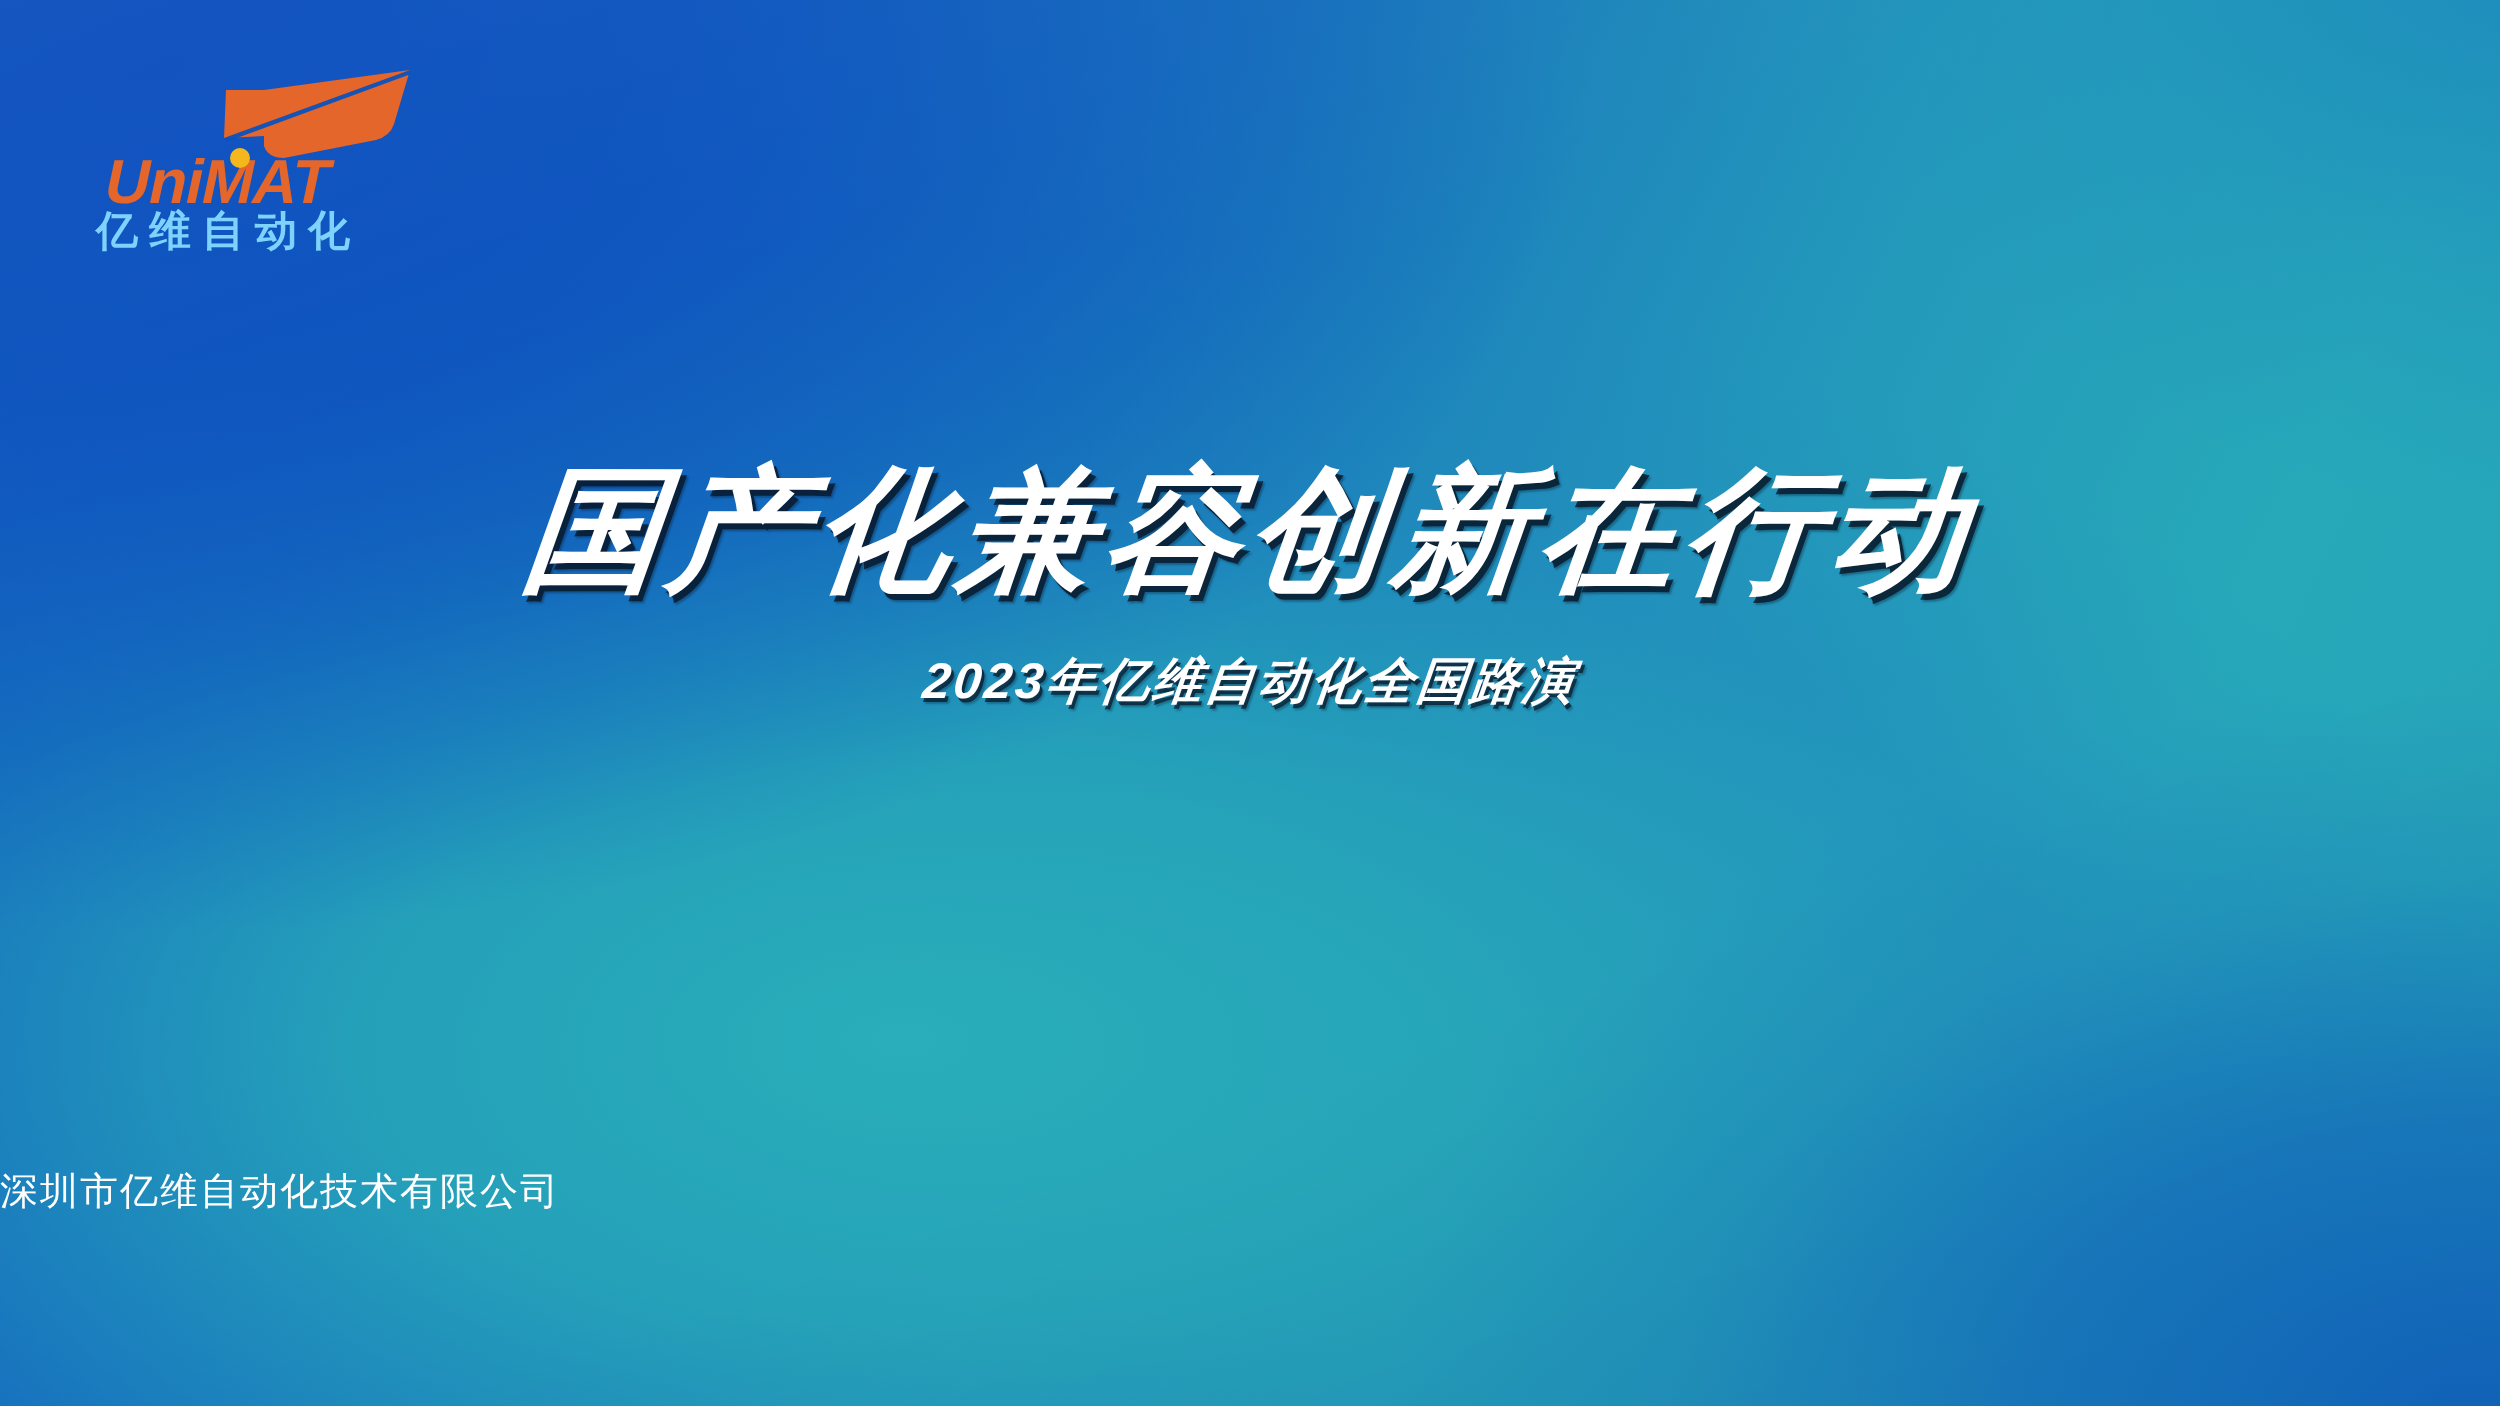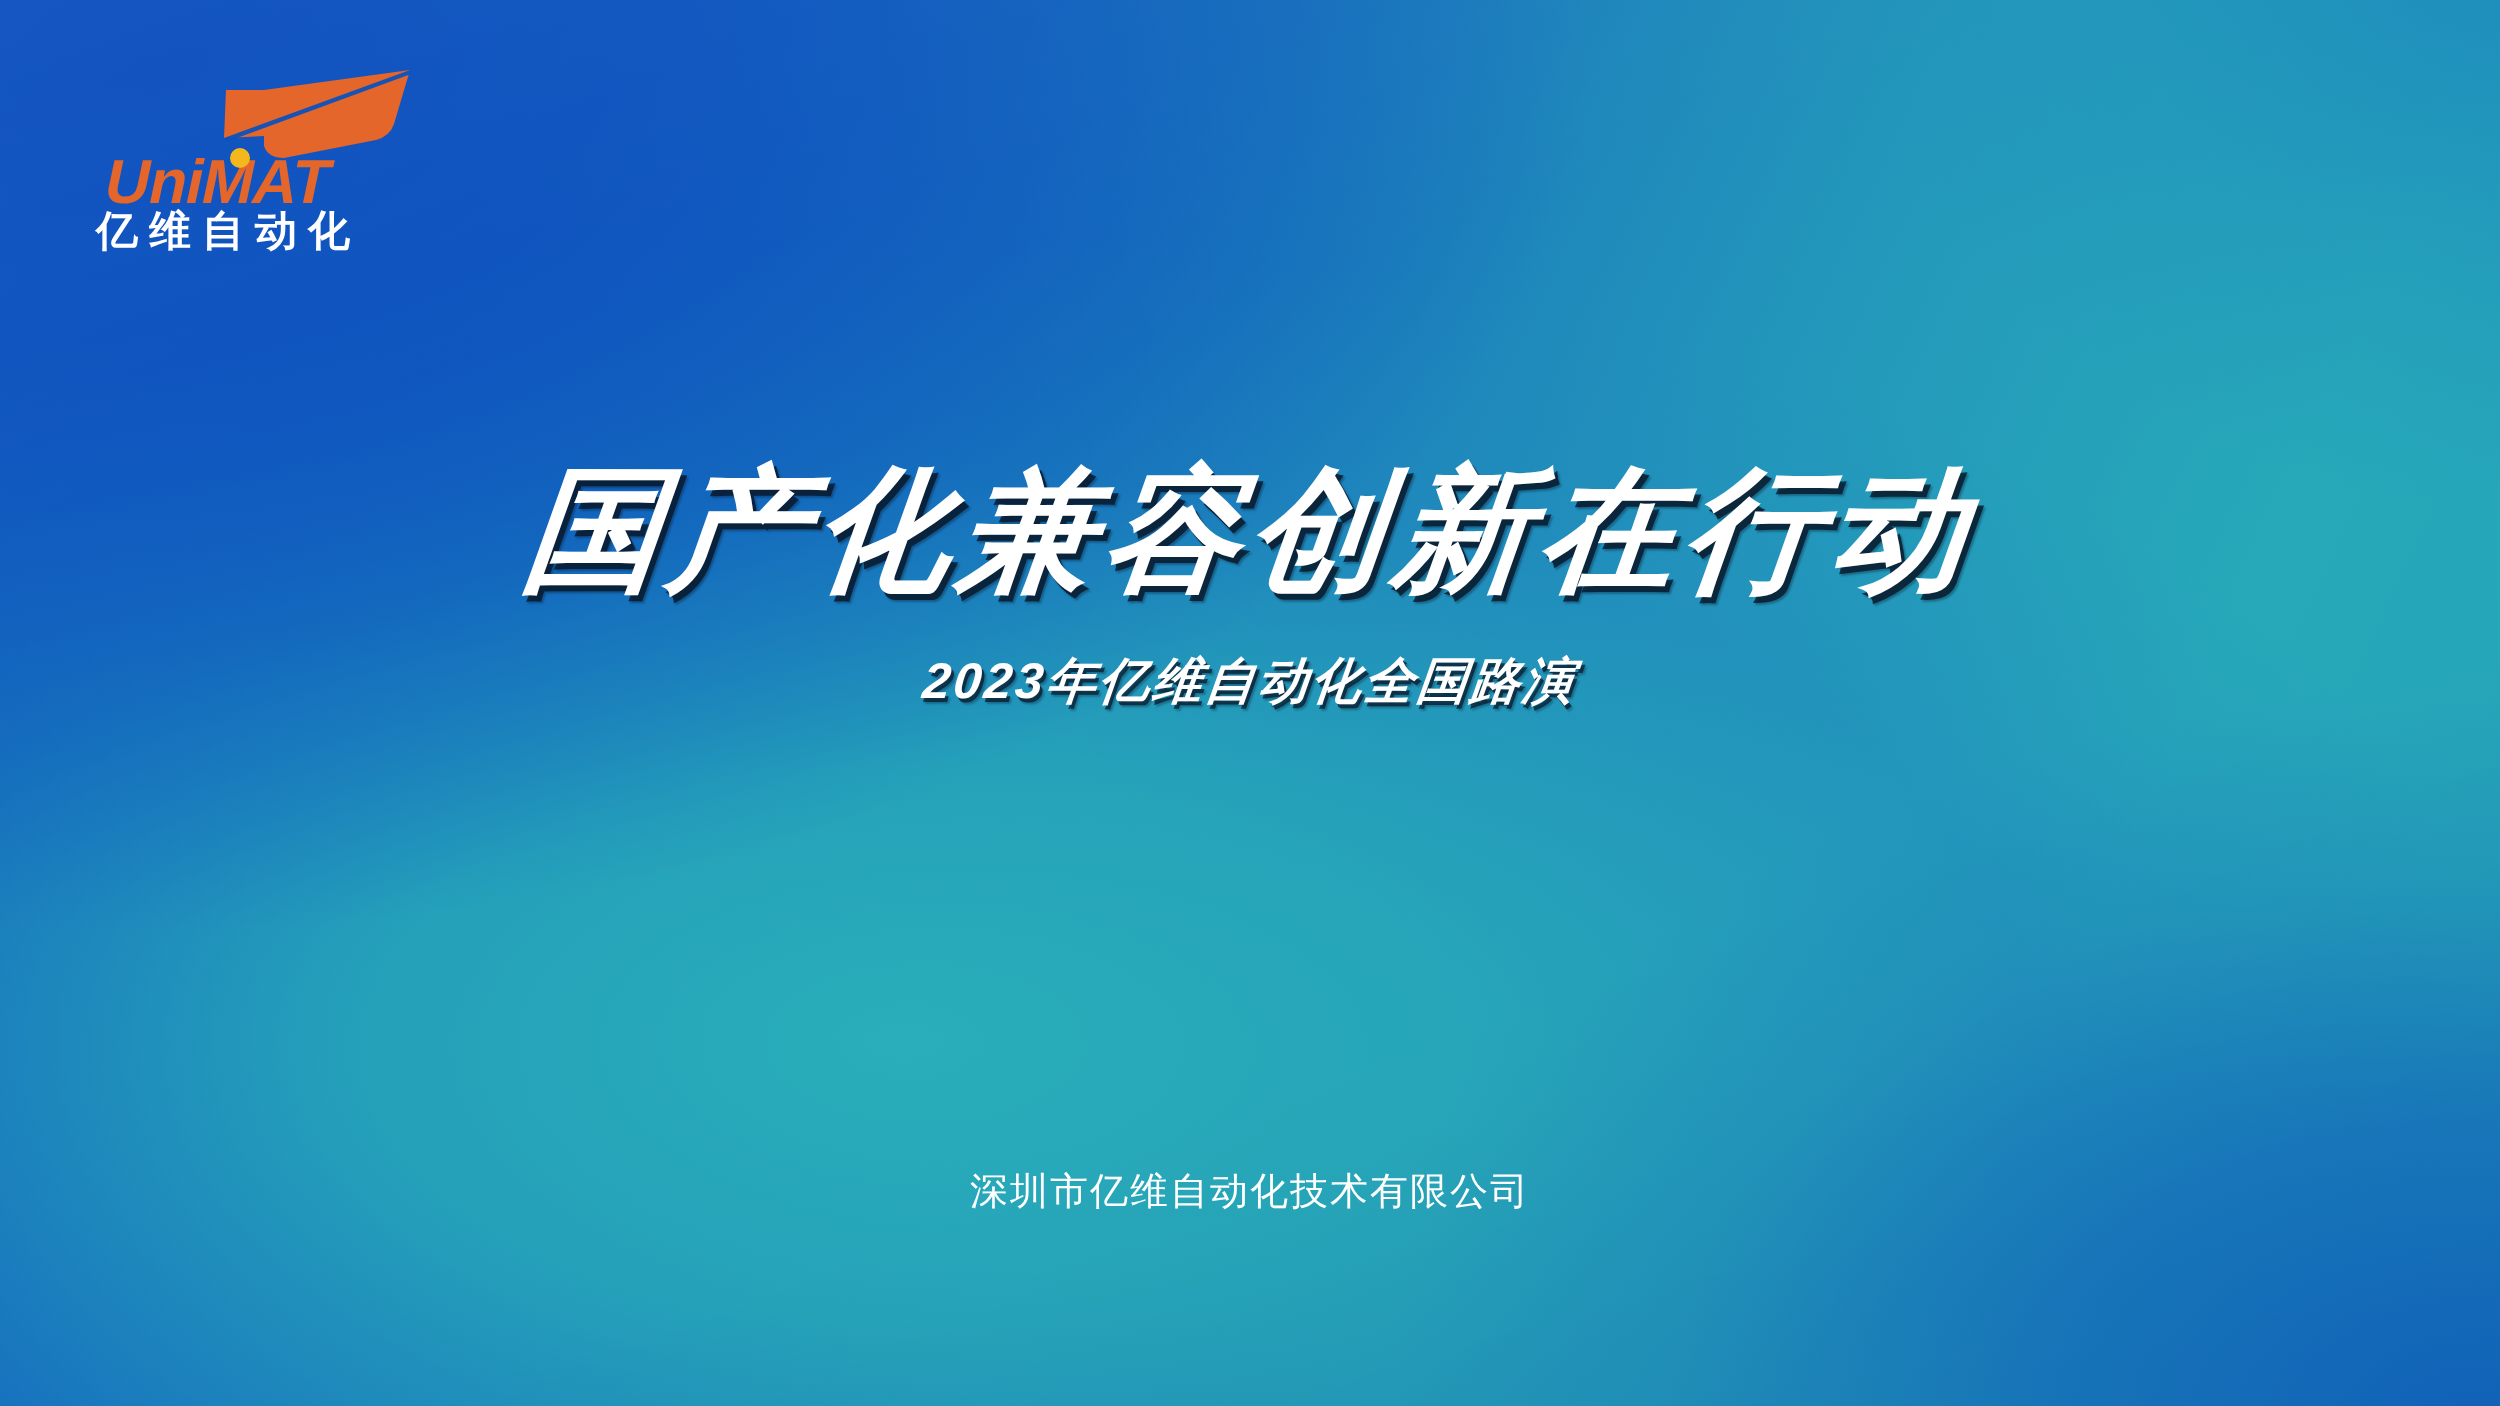--- a/index.html
+++ b/index.html
@@ -86,21 +86,21 @@
     top: 78px;
     width: 420px;
     height: 72px;
   }
   .logo-cn {
     position: absolute;
     left: 4px;
     top: 142px;
     font-size: 42px;
     font-weight: 700;
-    color: #ffffff;
+    color: #7dd3fc;
     letter-spacing: 11px;
     line-height: 1;
     white-space: nowrap;
   }
 
   
   #title-block {
     position: absolute;
     left: 0;
     right: 0;
@@ -136,21 +136,21 @@
       5px 6px 2px rgba(8,22,40,0.30);
     transform: skewX(-6deg);
   }
 
   
   #footer {
     position: absolute;
     left: 0;
     right: 0;
     top: 1172px;
-    text-align: center;
+    text-align: left;
   }
   #company-name {
     display: inline-block;
     font-size: 38px;
     font-weight: 400;
     color: #ffffff;
     letter-spacing: 2px;
     line-height: 1;
     white-space: nowrap;
   }

